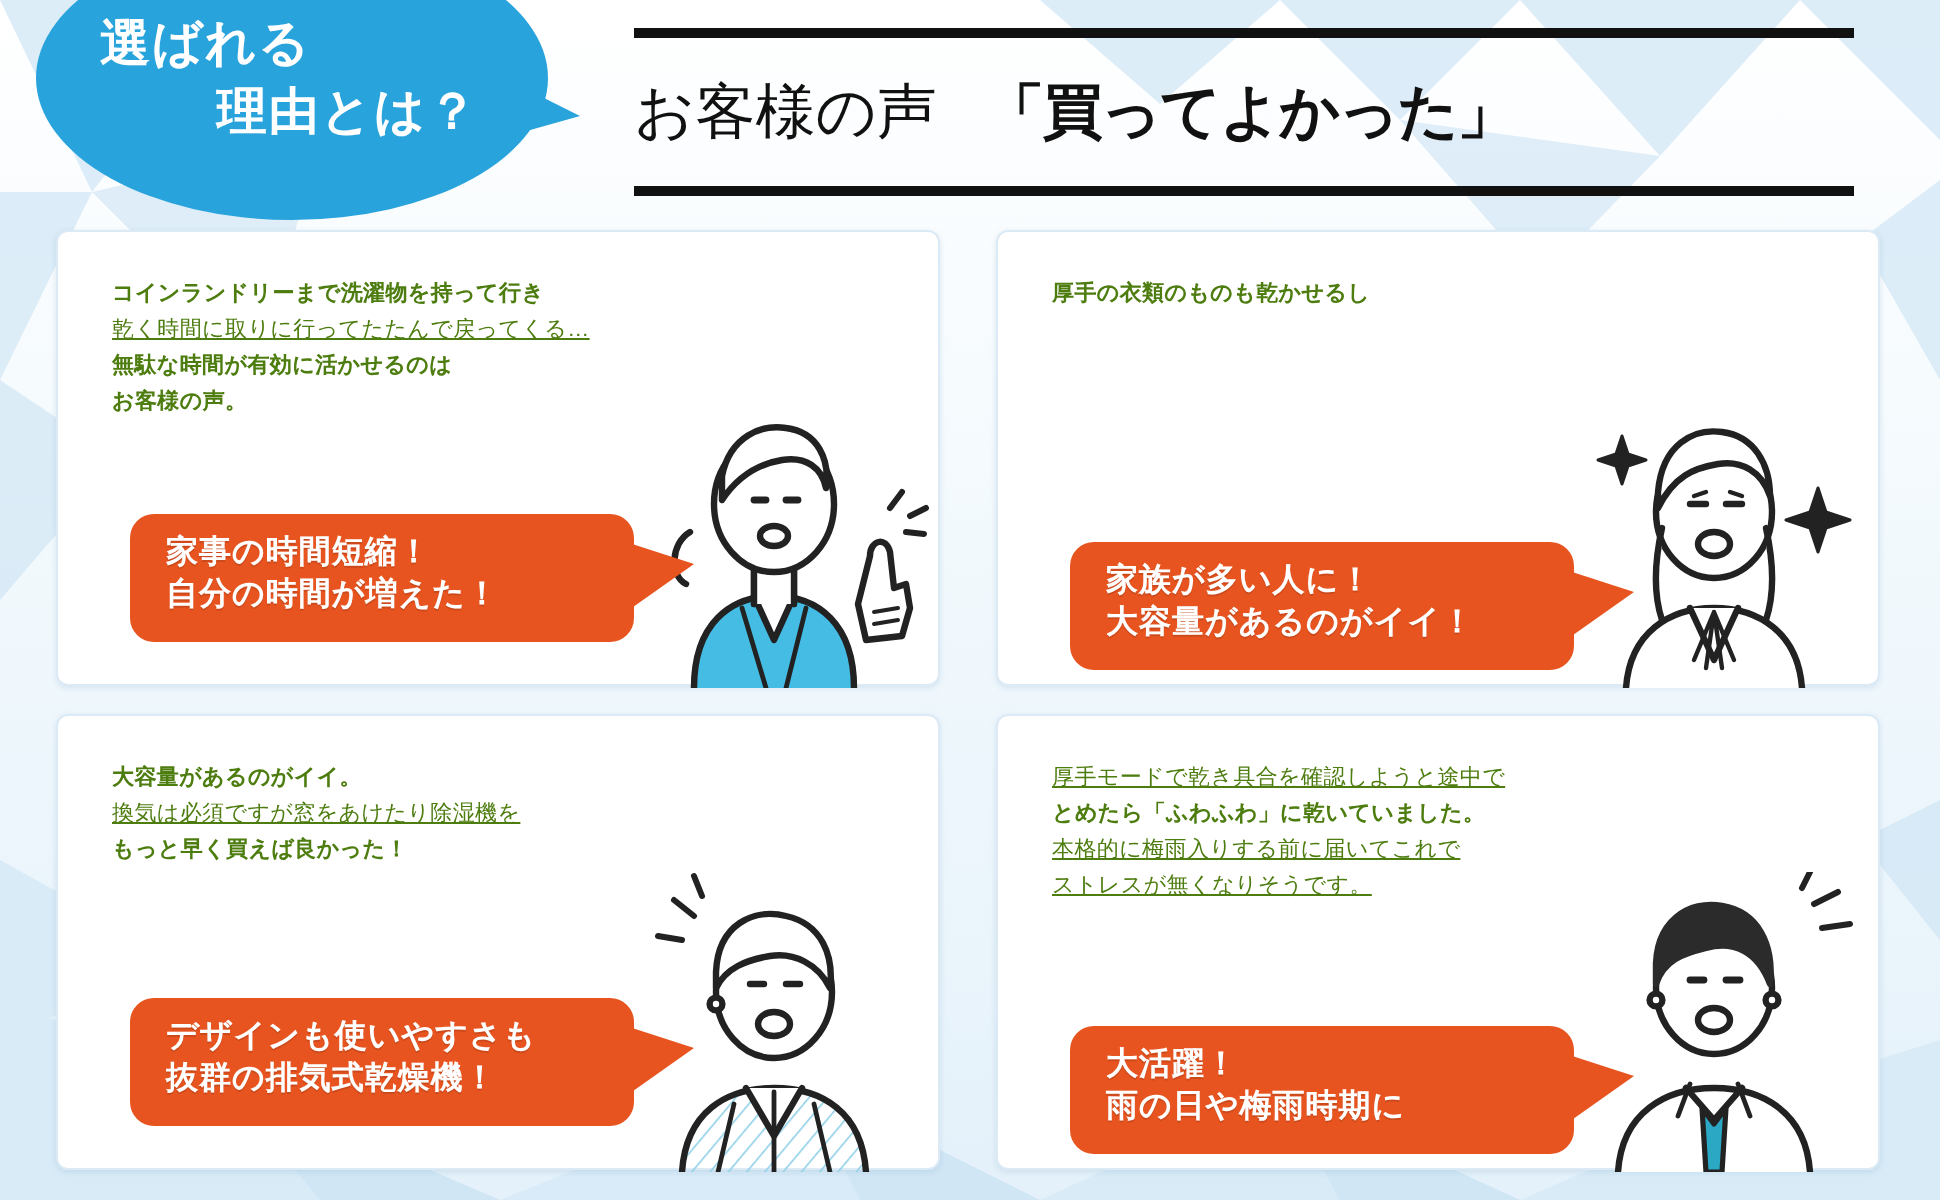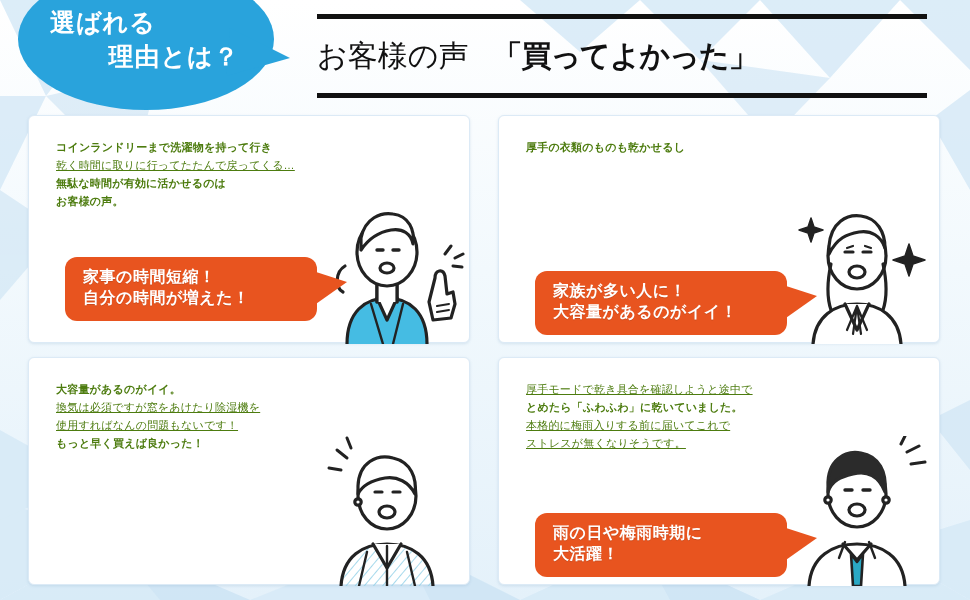--- a/index.html
+++ b/index.html
@@ -239,21 +239,20 @@
           <span class="tail"></span>
         </div>
       </div>
     </div>
 
     <div class="card c3">
       <div class="card-body">
         <div class="quote-lines">
           <div class="q-line bold">大容量があるのがイイ。</div>
           <div class="q-line reg">換気は必須ですが窓をあけたり除湿機を</div>
-          <div class="q-line reg">使用すればなんの問題もないです！</div>
           <div class="q-line bold">もっと早く買えば良かった！</div>
         </div>
 
         <div class="person">
           <svg width="140" height="150" viewBox="0 0 140 150">
             <defs>
               <pattern id="hatch3" width="7" height="7" patternTransform="rotate(40)" patternUnits="userSpaceOnUse">
                 <line x1="0" y1="0" x2="0" y2="7" stroke="#8fd0e8" stroke-width="1.6"></line>
               </pattern>
             </defs>
@@ -265,20 +264,25 @@
               <ellipse cx="62" cy="60" rx="29" ry="33" fill="#ffffff"></ellipse>
               <path d="M33 50 C34 26 52 18 68 22 C86 26 92 42 90 58 C84 46 72 40 60 42 C48 44 38 48 33 58 Z" fill="#ffffff"></path>
               <path d="M50 56 L57 56 M68 56 L75 56" stroke-width="3.2"></path>
               <ellipse cx="62" cy="76" rx="8" ry="6" fill="#ffffff"></ellipse>
               <circle cx="33" cy="66" r="3.2" fill="#ffffff"></circle>
               <path d="M22 22 L12 14 M16 34 L4 32 M26 12 L22 2" stroke-width="3"></path>
             </g>
           </svg>
         </div>
 
+        <div class="callout c1">
+          <div>デザインも使いやすさも</div>
+          <div>抜群の排気式乾燥機！</div>
+          <span class="tail"></span>
+        </div>
       </div>
     </div>
 
     <div class="card c4">
       <div class="card-body">
         <div class="quote-lines">
           <div class="q-line reg">厚手モードで乾き具合を確認しようと途中で</div>
           <div class="q-line bold">とめたら「ふわふわ」に乾いていました。</div>
           <div class="q-line reg">本格的に梅雨入りする前に届いてこれで</div>
           <div class="q-line reg">ストレスが無くなりそうです。</div>
@@ -296,21 +300,21 @@
               <path d="M50 54 L57 54 M68 54 L75 54" stroke-width="3.4"></path>
               <ellipse cx="62" cy="74" rx="8" ry="6" fill="#ffffff"></ellipse>
               <circle cx="33" cy="64" r="3.2" fill="#ffffff"></circle>
               <circle cx="91" cy="64" r="3.2" fill="#ffffff"></circle>
               <path d="M112 16 L124 10 M116 28 L130 26 M106 8 L110 0" stroke-width="3"></path>
             </g>
           </svg>
         </div>
 
         <div class="callout c2">
+          <div>大活躍！</div>
           <div>雨の日や梅雨時期に</div>
-          <div>大活躍！</div>
           <span class="tail"></span>
         </div>
       </div>
     </div>
 
   </div>
 </div>
 
 </body></html>

